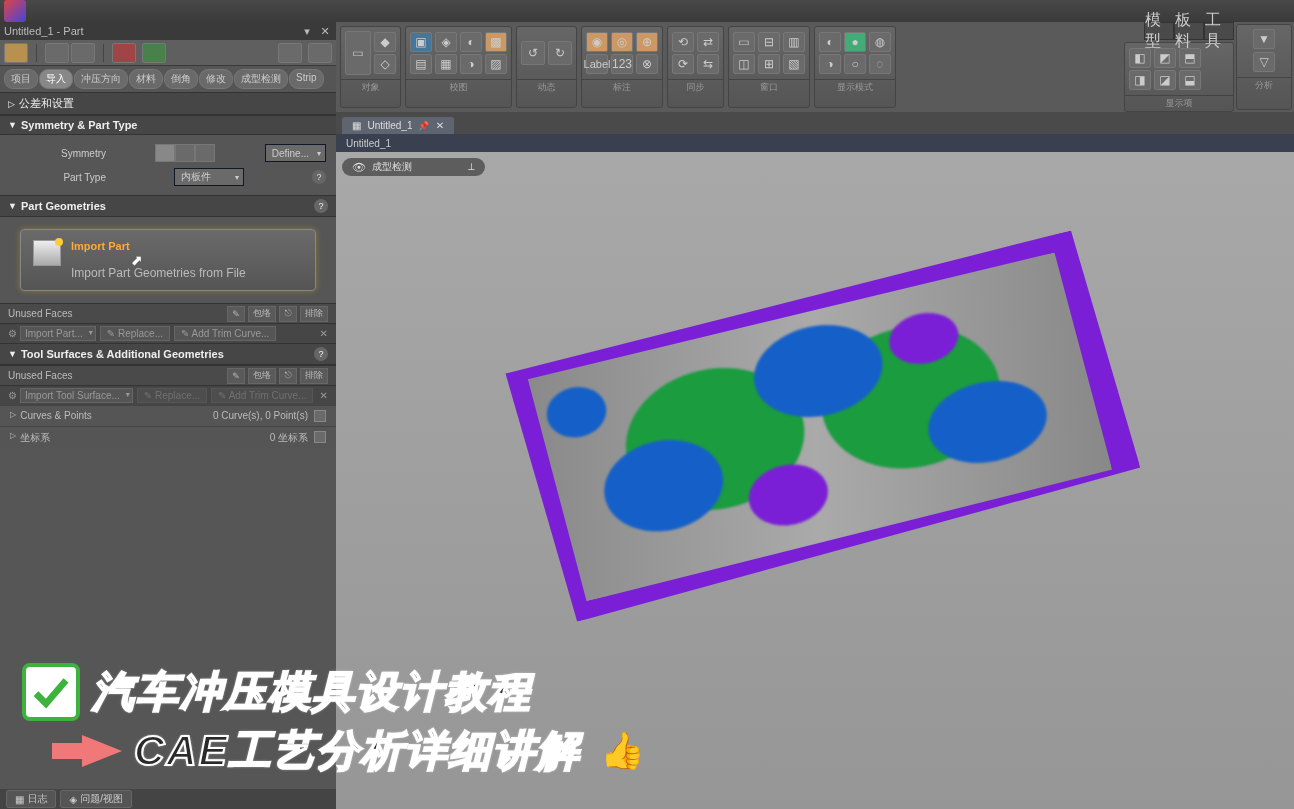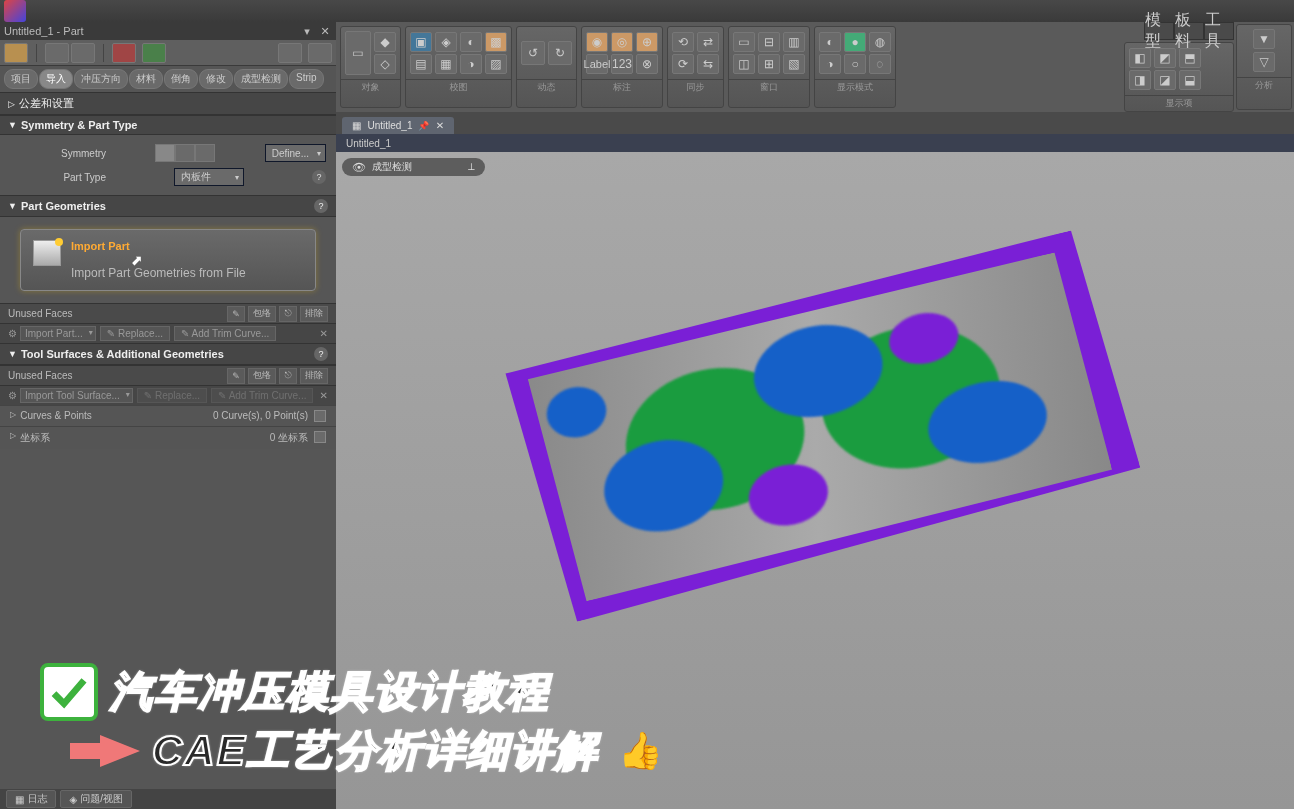--- a/index.html
+++ b/index.html
@@ -105,21 +105,21 @@
 .model .b1 { width: 180px; height: 140px; background: #1a9c3f; left: 120px; top: 60px; }
 .model .b2 { width: 180px; height: 140px; background: #1a9c3f; left: 320px; top: 60px; }
 .model .b3 { width: 120px; height: 90px; background: #1560c8; left: 90px; top: 120px; }
 .model .b4 { width: 130px; height: 90px; background: #1560c8; left: 260px; top: 40px; }
 .model .b5 { width: 120px; height: 80px; background: #1560c8; left: 420px; top: 130px; }
 .model .b6 { width: 80px; height: 60px; background: #7a1fd6; left: 230px; top: 170px; }
 .model .b7 { width: 70px; height: 50px; background: #7a1fd6; left: 400px; top: 50px; }
 .model .b8 { width: 60px; height: 50px; background: #1560c8; left: 50px; top: 50px; }
 
 
-.overlay { position: absolute; left: 40px; bottom: 30px; display: flex; flex-direction: column; gap: 2px; }
+.overlay { position: absolute; left: 22px; bottom: 30px; display: flex; flex-direction: column; gap: 2px; }
 .ov-row { display: flex; align-items: center; gap: 12px; }
 .check-badge { width: 58px; height: 58px; background: #fff; border: 4px solid #3db23d; border-radius: 8px; display: flex; align-items: center; justify-content: center; }
 .check-badge svg { width: 40px; height: 40px; }
 .ov-text { font-size: 42px; font-weight: 900; color: #2a2a2a; -webkit-text-stroke: 2px #fff; text-shadow: 0 0 3px #fff; font-style: italic; letter-spacing: 2px; }
 .arrow-badge { width: 0; height: 0; border-top: 16px solid transparent; border-bottom: 16px solid transparent; border-left: 40px solid #f07878; margin-left: 60px; position: relative; }
 .arrow-badge::before { content: ""; position: absolute; left: -70px; top: -8px; width: 34px; height: 16px; background: #f07878; }
 .thumb { font-size: 36px; margin-left: 8px; }
 
 .statusbar { position: absolute; left: 0; bottom: 0; height: 20px; width: 336px; background: #444; display: flex; align-items: center; padding: 0 6px; gap: 4px; font-size: 10px; color: #ccc; }
 .statusbar .sbtn { background: #555; border: 1px solid #666; padding: 1px 8px; border-radius: 2px; display: flex; align-items: center; gap: 3px; cursor: pointer; }

